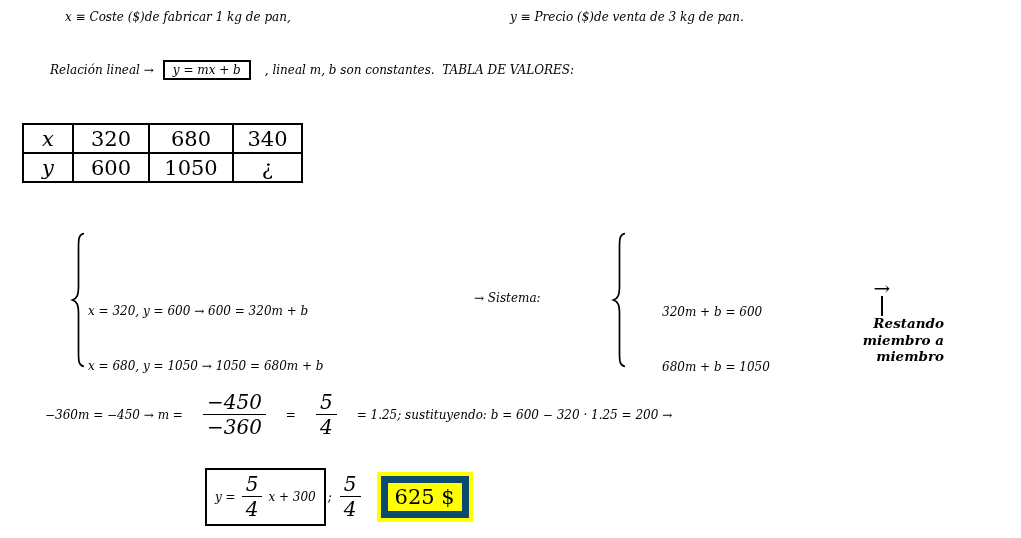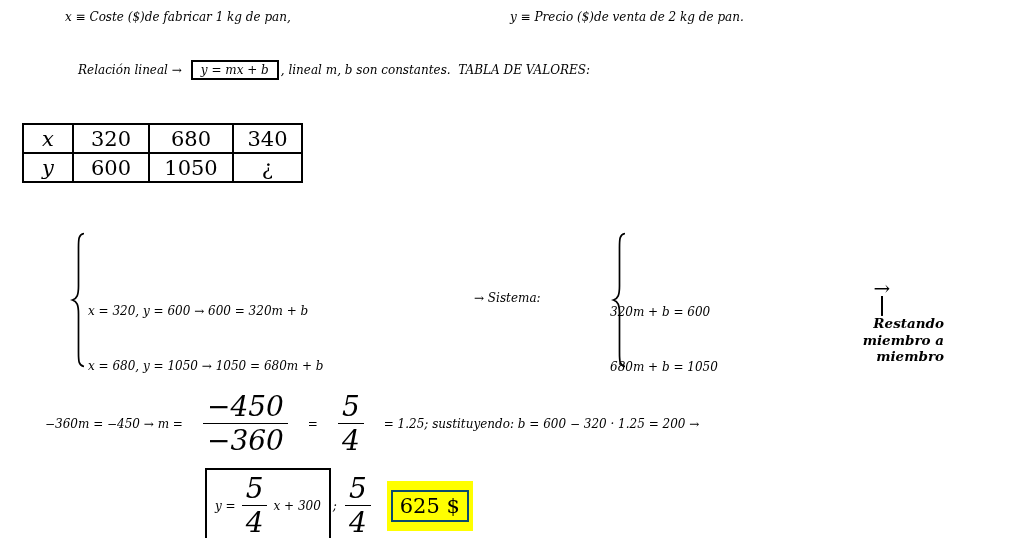--- a/index.html
+++ b/index.html
@@ -4,53 +4,53 @@
 <style>
   html,body{margin:0;padding:0;}
   body{
     width:1021px;height:538px;position:relative;overflow:hidden;
     background:#ffffff;color:#000;
     font-family:"DejaVu Serif","Liberation Serif",serif;
   }
   .abs{position:absolute;}
   .t{font-style:italic;font-size:12px;white-space:pre;}
   .row{display:flex;align-items:center;}
-  .frac{display:inline-flex;flex-direction:column;align-items:center;line-height:1.12;font-style:italic;font-size:28px;}
+  .frac{display:inline-flex;flex-direction:column;align-items:center;line-height:1.12;font-style:italic;font-size:20px;}
   .frac .num{border-bottom:1.6px solid #000;padding:0 4px 1px;white-space:pre;}
   .frac .den{padding-top:1px;white-space:pre;}
-  .boxed{border:2px solid #000;padding:1px 8px;margin:0 2px 0 9px;}
+  .boxed{border:2px solid #000;padding:1px 8px;margin:0 14px 0 9px;}
   
   table.vals{border-collapse:collapse;table-layout:fixed;}
   table.vals td{
     border:2px solid #000;text-align:center;vertical-align:middle;
     font-size:21px;height:27px;padding:0 6px;
   }
   td.hdr{font-style:italic;width:36px;}
   td.c1{width:62px;} td.c2{width:70px;} td.c3{width:55px;}
   
   .case-lines span{display:block;line-height:27px;}
   .sys-lines span{display:block;line-height:27px;}
   .note{width:124px;text-align:center;}
   .note .arr{display:block;font-size:20px;line-height:15px;font-style:normal;}
   .breve{width:12px;height:6px;border:1.5px solid #000;border-top:none;
          border-radius:0 0 12px 12px;margin:2px auto 3px;}
   .note .nl{display:block;font-size:13.5px;font-style:italic;font-weight:600;line-height:16.5px;white-space:pre;text-align:right;}
   
   .fbox{display:inline-flex;align-items:center;border:2px solid #000;padding:3px 8px;gap:6px;}
   .ans-wrap{background:#ffff00;padding:13px 4px;display:inline-block;}
-  .ans-box{border:2px solid #0c4a6e;padding:2px 7px;font-size:21px;font-style:normal;white-space:pre;}
+  .ans-box{border:7px solid #0c4a6e;padding:2px 7px;font-size:21px;font-style:normal;white-space:pre;}
   .gap26{margin-left:26px;}
 </style>
 </head>
 <body>
 
 <span class="abs t" style="left:65px;top:10px;">x ≡ Coste ($)de fabricar 1 kg de pan,</span>
-<span class="abs t" style="left:510px;top:10px;">y ≡ Precio ($)de venta de 2 kg de pan.</span>
+<span class="abs t" style="left:510px;top:10px;">y ≡ Precio ($)de venta de 3 kg de pan.</span>
 
-<div class="abs row" style="left:78px;top:60px;">
+<div class="abs row" style="left:50px;top:60px;">
   <span class="t">Relación lineal →</span>
   <span class="t boxed">y = mx + b</span>
   <span class="t">, lineal m, b son constantes.  TABLA DE VALORES:</span>
 </div>
 
 <table class="vals abs" style="left:22px;top:123px;">
   <tbody>
       <tr>
     <td class="hdr">x</td>
     <td class="c1">320</td>
@@ -74,21 +74,21 @@
 <div class="abs t case-lines" style="left:88px;top:270px;">
   <span>x = 320, y = 600 → 600 = 320m + b</span>
   <span>x = 680, y = 1050 → 1050 = 680m + b</span>
 </div>
 <span class="abs t" style="left:474px;top:291px;">→ Sistema:</span>
 <span class="abs" style="left:611px;top:232px;">
   <svg width="16" height="136" viewBox="0 0 16 136">
     <path d="M14 1.5 C8.5 2.5 8.5 7 8.5 16 L8.5 54 C8.5 63 7 66.5 2.5 68 C7 69.5 8.5 73 8.5 82 L8.5 120 C8.5 129 8.5 133.5 14 134.5" fill="none" stroke="#000" stroke-width="1.7"></path>
   </svg>
 </span>
-<div class="abs t sys-lines" style="left:610px;top:271px;">
+<div class="abs t sys-lines" style="left:662px;top:271px;">
   <span>320m + b = 600</span>
   <span>680m + b = 1050</span>
 </div>
 <div class="abs note" style="left:820px;top:281px;">
   <span class="arr">→</span>
   <span class="breve"></span>
   <span class="nl">Restando</span>
   <span class="nl">miembro a</span>
   <span class="nl">miembro</span>
 </div>

